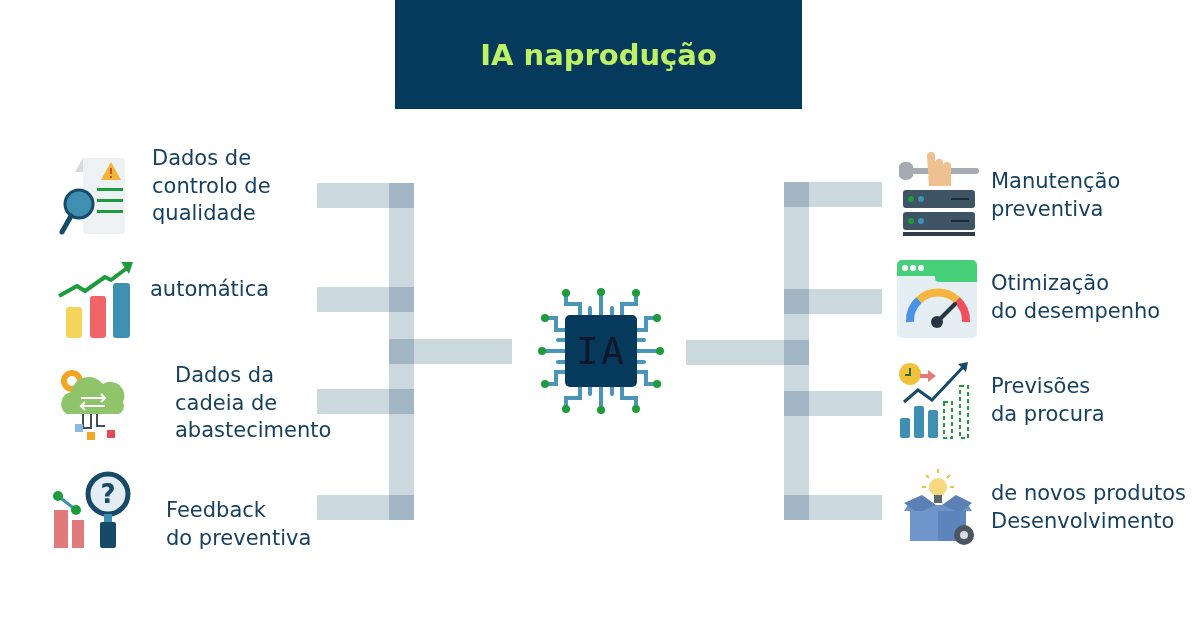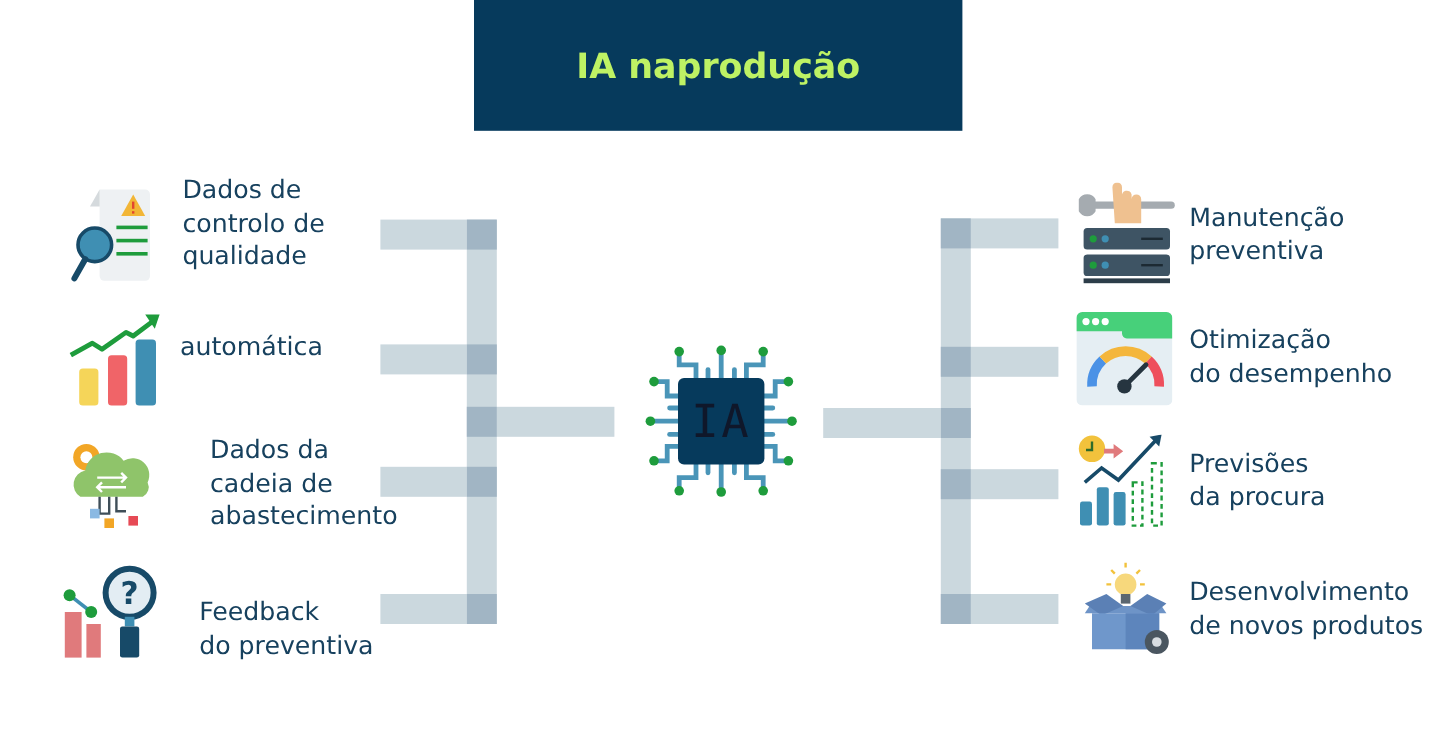--- a/index.html
+++ b/index.html
@@ -260,16 +260,16 @@
     <polygon points="2,36 20,28 34,38 16,46" fill="#5b80b5"></polygon>
     <polygon points="70,36 54,28 40,38 58,46" fill="#5b80b5"></polygon>
     <polygon points="8,44 64,44 64,74 8,74" fill="#6f97cb"></polygon>
     <polygon points="36,44 64,44 64,74 36,74" fill="#5d85bc"></polygon>
     <circle cx="62" cy="68" r="10" fill="#4a5660"></circle>
       <circle cx="62" cy="68" r="4" fill="#d8dde1"></circle>
   </svg>
 </div>
 <div class="item" style="left:991px;top:480px;">
   <div class="label">
-    <span>Desenvolvimento</span>
-      <span>de novos produtos</span>
+    <span>de novos produtos</span>
+      <span>Desenvolvimento</span>
   </div>
 </div>
 
 </body></html>

